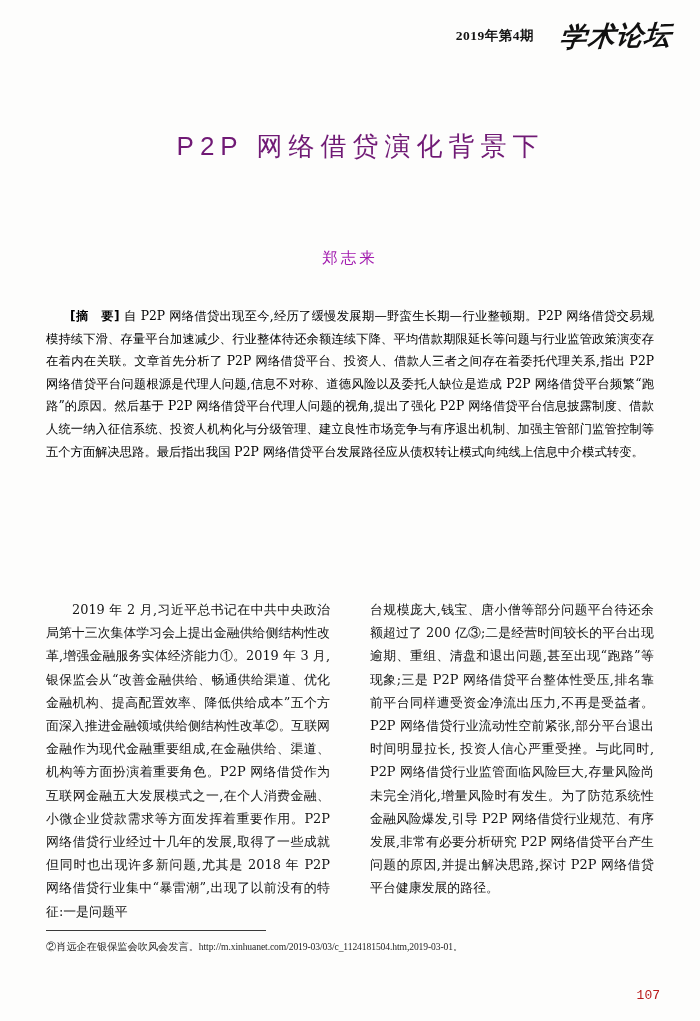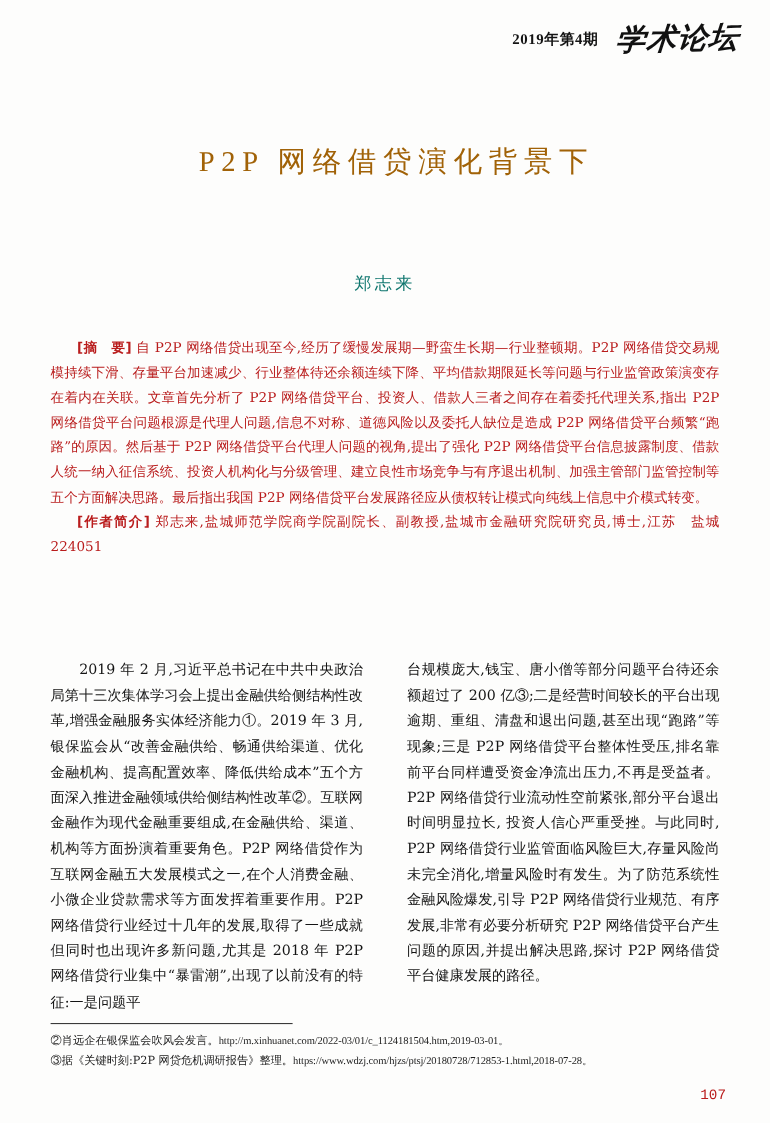--- a/index.html
+++ b/index.html
@@ -23,21 +23,21 @@
     overflow: hidden;
   }
 
   
   .masthead {
     position: absolute;
     top: 22px;
     right: 28px;
     display: flex;
     align-items: flex-end;
-    gap: 16px;
+    gap: 26px;
   }
   .issue-line {
     font-family: "Liberation Serif", serif;
     font-size: 13.5px;
     font-weight: bold;
     letter-spacing: 0.5px;
     color: #141414;
     padding-bottom: 4px;
     white-space: nowrap;
   }
@@ -55,51 +55,51 @@
 
   
   .title-block {
     position: absolute;
     top: 126px;
     left: 0;
     width: 700px;
     text-align: center;
   }
   .title-line {
-    font-family: Liberation Serif, serif;
+    font-family: Liberation Sans, sans-serif;
     font-size: 26px;
     font-weight: 500;
     letter-spacing: 6px;
     line-height: 41px;
-    color: #a16207;
+    color: #701a75;
     white-space: nowrap;
     margin-left: 21px;
   }
   .author {
     position: absolute;
     top: 248px;
     left: 0;
     width: 700px;
     text-align: center;
     font-family: "DejaVu Serif", serif;
     font-size: 15.5px;
     letter-spacing: 3px;
-    color: #0f766e;
+    color: #a21caf;
   }
 
   
   .frontmatter {
     position: absolute;
     top: 305px;
     left: 46px;
     width: 608px;
     font-family: "DejaVu Serif", serif;
     font-size: 12.3px;
     line-height: 22.6px;
-    color: #b91c1c;
+    color: #000000;
     text-align: justify;
     text-justify: inter-ideograph;
   }
   .fm-block { margin: 0 0 0 0; }
   .abstract { text-indent: 24px; }
   .kw-line, .bio-line { text-indent: 24px; }
   .lbl {
     font-family: "DejaVu Sans", sans-serif;
     font-weight: bold;
     font-size: 12.2px;
@@ -196,42 +196,35 @@
     <div class="title-line">P2P 网络借贷演化背景下</div>
   </div>
 
   <div class="author">郑志来</div>
 
   <div class="frontmatter">
     <div class="fm-block abstract">
       <span class="lbl">[摘　要]</span>
       <span>自 P2P 网络借贷出现至今,经历了缓慢发展期—野蛮生长期—行业整顿期。P2P 网络借贷交易规模持续下滑、存量平台加速减少、行业整体待还余额连续下降、平均借款期限延长等问题与行业监管政策演变存在着内在关联。文章首先分析了 P2P 网络借贷平台、投资人、借款人三者之间存在着委托代理关系,指出 P2P 网络借贷平台问题根源是代理人问题,信息不对称、道德风险以及委托人缺位是造成 P2P 网络借贷平台频繁“跑路”的原因。然后基于 P2P 网络借贷平台代理人问题的视角,提出了强化 P2P 网络借贷平台信息披露制度、借款人统一纳入征信系统、投资人机构化与分级管理、建立良性市场竞争与有序退出机制、加强主管部门监管控制等五个方面解决思路。最后指出我国 P2P 网络借贷平台发展路径应从债权转让模式向纯线上信息中介模式转变。</span>
     </div>
-    <div class="fm-block bio-line">
-      <span class="lbl">[作者简介]</span>
-      <span>郑志来,盐城师范学院商学院副院长、副教授,盐城市金融研究院研究员,博士,江苏　盐城　224051</span>
-    </div>
   </div>
 
   <div class="body-cols">
     <div class="col">
       <p>2019 年 2 月,习近平总书记在中共中央政治局第十三次集体学习会上提出金融供给侧结构性改革,增强金融服务实体经济能力①。2019 年 3 月,银保监会从“改善金融供给、畅通供给渠道、优化金融机构、提高配置效率、降低供给成本”五个方面深入推进金融领域供给侧结构性改革②。互联网金融作为现代金融重要组成,在金融供给、渠道、机构等方面扮演着重要角色。P2P 网络借贷作为互联网金融五大发展模式之一,在个人消费金融、小微企业贷款需求等方面发挥着重要作用。P2P 网络借贷行业经过十几年的发展,取得了一些成就但同时也出现许多新问题,尤其是 2018 年 P2P 网络借贷行业集中“暴雷潮”,出现了以前没有的特征:一是问题平</p>
     </div>
     <div class="col">
       <p class="cont">台规模庞大,钱宝、唐小僧等部分问题平台待还余额超过了 200 亿③;二是经营时间较长的平台出现逾期、重组、清盘和退出问题,甚至出现“跑路”等现象;三是 P2P 网络借贷平台整体性受压,排名靠前平台同样遭受资金净流出压力,不再是受益者。P2P 网络借贷行业流动性空前紧张,部分平台退出时间明显拉长, 投资人信心严重受挫。与此同时, P2P 网络借贷行业监管面临风险巨大,存量风险尚未完全消化,增量风险时有发生。为了防范系统性金融风险爆发,引导 P2P 网络借贷行业规范、有序发展,非常有必要分析研究 P2P 网络借贷平台产生问题的原因,并提出解决思路,探讨 P2P 网络借贷平台健康发展的路径。</p>
     </div>
   </div>
 
 
   <div class="footnote-rule"></div>
 
   <div class="footnotes">
     <div>
-      <span>②</span><span>肖远企在银保监会吹风会发言。</span><span class="fn-url">http://m.xinhuanet.com/2022-03/01/c_1124181504.htm</span><span class="fn-url">,2019-03-01。</span>
-    </div>
-    <div>
-      <span>③</span><span>据《关键时刻:P2P 网贷危机调研报告》整理。</span><span class="fn-url">https://www.wdzj.com/hjzs/ptsj/20180728/712853-1.html</span><span class="fn-url">,2018-07-28。</span>
+      <span>②</span><span>肖远企在银保监会吹风会发言。</span><span class="fn-url">http://m.xinhuanet.com/2019-03/03/c_1124181504.htm</span><span class="fn-url">,2019-03-01。</span>
     </div>
   </div>
 
   <div class="page-no">107</div>
 
 </div>
 
 </body></html>

